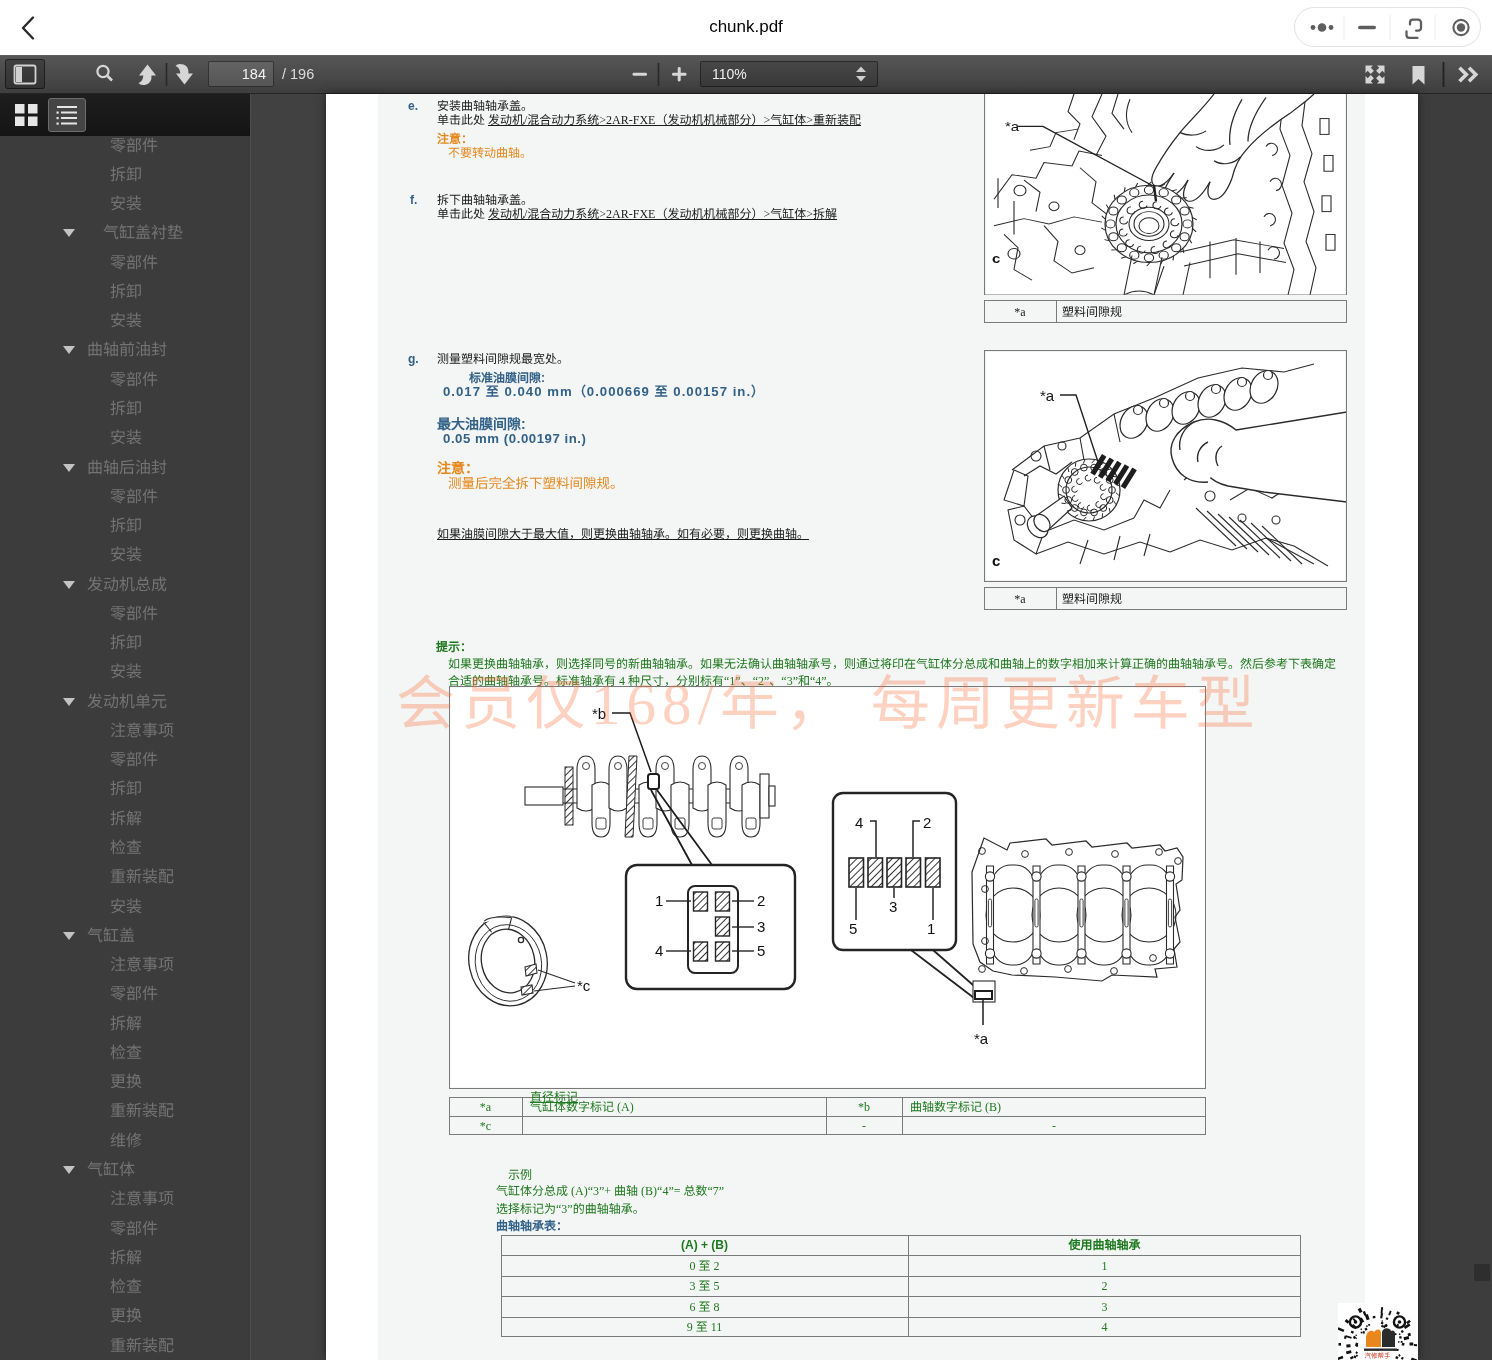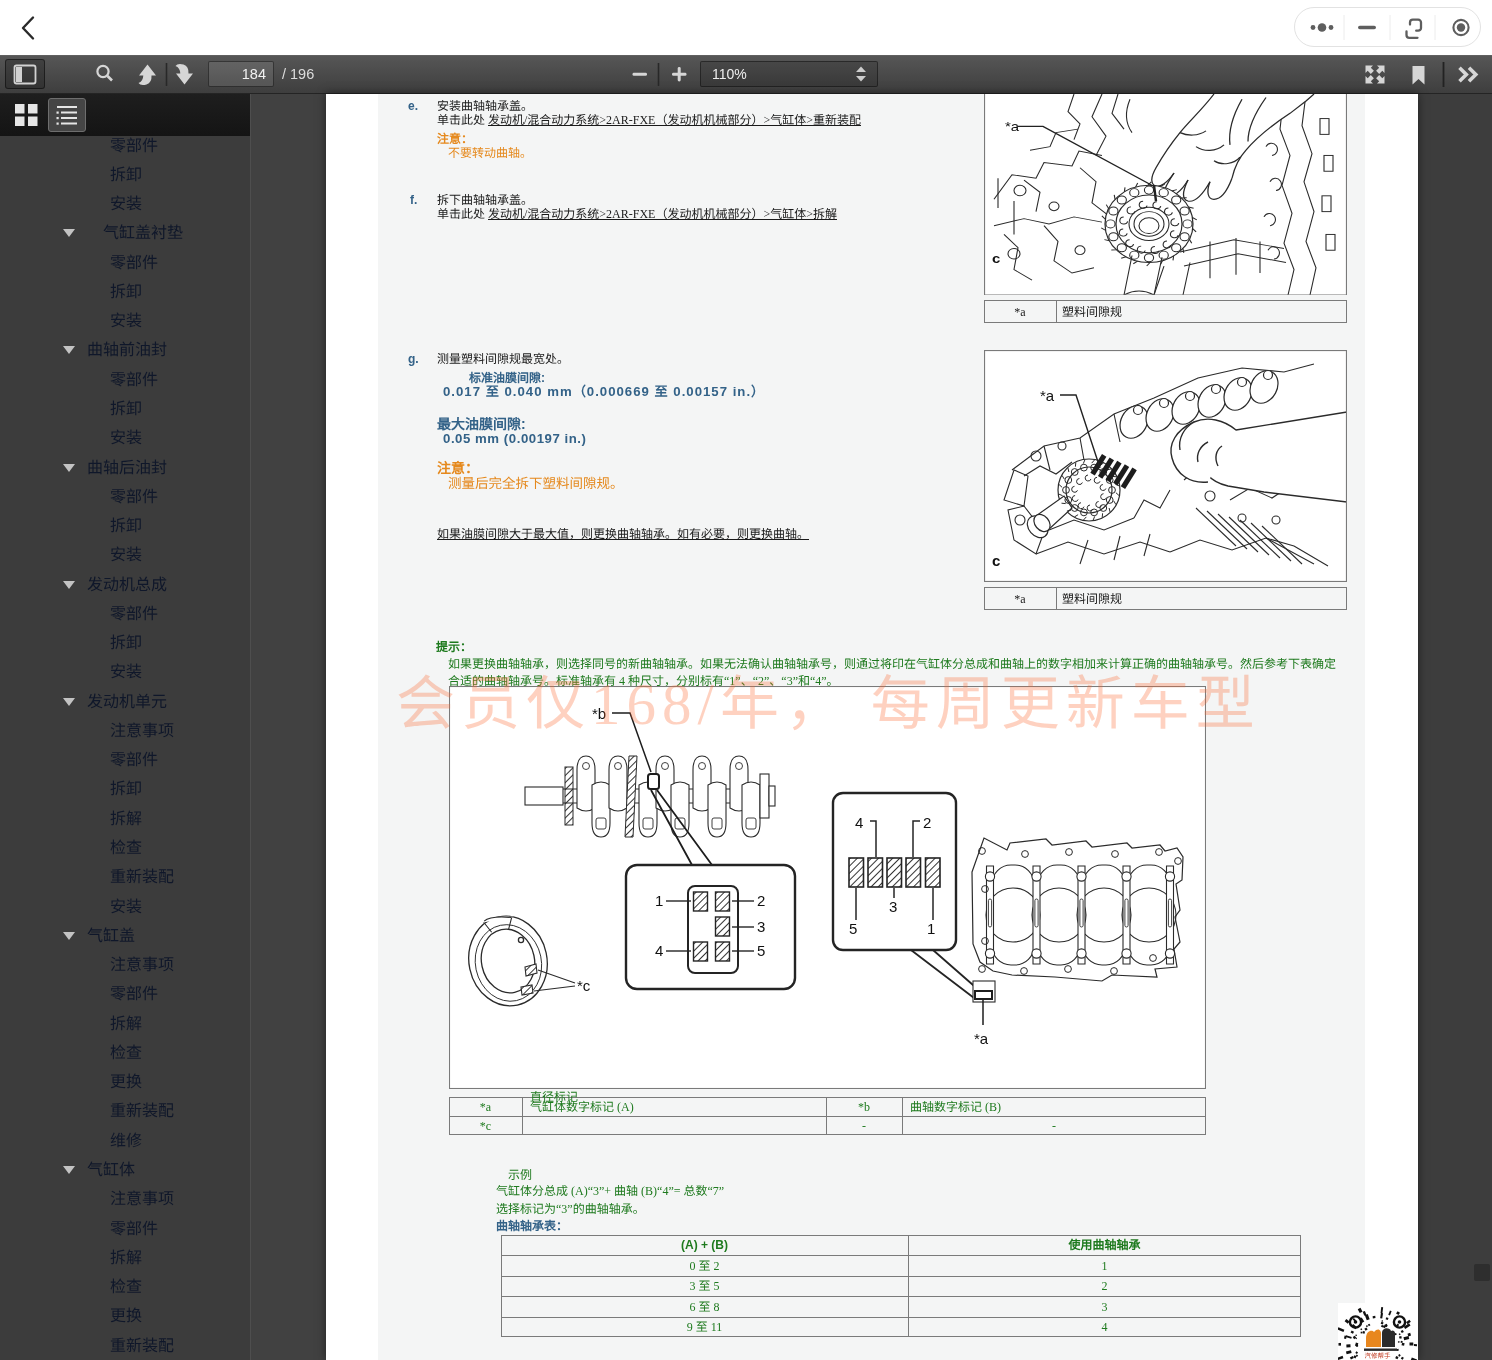--- a/index.html
+++ b/index.html
@@ -6,32 +6,33 @@
   html,body{margin:0;padding:0;}
   body{font-family:"Liberation Sans",sans-serif;}
   #app{position:relative;width:1492px;height:1360px;overflow:hidden;background:#fff;}
   .abs{position:absolute;}
   .txt{position:absolute;font-size:12px;line-height:16px;white-space:nowrap;color:#1a1a1a;font-family:"Liberation Serif",serif;}
   .txt.b{font-family:"Liberation Sans",sans-serif;}
   .b{font-weight:bold;}
   .blue{color:#336288;}
   .orange{color:#e5891d;}
   .green{color:#1e7a1e;}
-  .toc-row{position:absolute;left:0;width:250px;height:30px;color:#0f172a;font-size:16px;line-height:30px;white-space:nowrap;}
+  .toc-row{position:absolute;left:0;width:250px;height:30px;color:#737373;font-size:16px;line-height:30px;white-space:nowrap;}
   .tri{position:absolute;left:63px;top:11px;width:0;height:0;border-left:6.5px solid transparent;border-right:6.5px solid transparent;border-top:8px solid #c3c3c3;}
   .tbl-line{position:absolute;background:#7a7a7a;}
 </style>
 </head>
 <body>
 <div id="app">
 
 <div class="abs" style="left:0;top:0;width:1492px;height:55px;background:#fff;">
   <svg class="abs" style="left:18px;top:15px;" width="22" height="26" viewBox="0 0 22 26">
     <path d="M15 2.5 L5 13 L15 23.5" fill="none" stroke="#2a2a2a" stroke-width="2.4" stroke-linecap="round" stroke-linejoin="round"></path>
   </svg>
+  <div class="abs" style="left:0;top:17px;width:1492px;text-align:center;font-size:17px;color:#050505;">chunk.pdf</div>
   <div class="abs" style="left:1294px;top:7px;width:187px;height:40px;border:1px solid #e2e2e2;border-radius:21px;box-sizing:border-box;"></div>
   <svg class="abs" style="left:1294px;top:7px;" width="187" height="40" viewBox="0 0 187 40">
     <g fill="#5e5e5e">
       <circle cx="19" cy="20.5" r="2.4"></circle>
       <circle cx="28" cy="20.5" r="4.3"></circle>
       <circle cx="37" cy="20.5" r="2.4"></circle>
       <rect x="64" y="18.7" width="18" height="3.6" rx="1.8"></rect>
     </g>
     <g stroke="#ececec" stroke-width="1">
       <line x1="50" y1="8" x2="50" y2="33"></line>
@@ -295,21 +296,21 @@
 <div class="abs" style="left:449px;top:1097px;width:757px;height:38px;border:1px solid #7a7a7a;box-sizing:border-box;"></div>
 <div class="tbl-line" style="left:449px;top:1115.5px;width:757px;height:1px;"></div>
 <div class="tbl-line" style="left:522px;top:1097px;width:1px;height:38px;"></div>
 <div class="tbl-line" style="left:826px;top:1097px;width:1px;height:38px;"></div>
 <div class="tbl-line" style="left:902px;top:1097px;width:1px;height:38px;"></div>
 <div class="txt green" style="left:449px;top:1098.5px;width:73px;text-align:center;">*a</div>
 <div class="txt green" style="left:530px;top:1098.5px;">气缸体数字标记 (A)</div>
 <div class="txt green" style="left:826px;top:1098.5px;width:76px;text-align:center;">*b</div>
 <div class="txt green" style="left:910px;top:1098.5px;">曲轴数字标记 (B)</div>
 <div class="txt green" style="left:449px;top:1117.5px;width:73px;text-align:center;">*c</div>
-<div class="txt green" style="left:530px;top:1089px;">直径标记</div>
+<div class="txt green" style="left:530px;top:1089px;text-decoration:underline;">直径标记</div>
 <div class="txt green" style="left:826px;top:1117.5px;width:76px;text-align:center;">-</div>
 <div class="txt green" style="left:902px;top:1117.5px;width:304px;text-align:center;">-</div>
 
 <div class="txt green" style="left:496px;top:1166.5px;margin-left:12px;">示例</div>
 <div class="txt green" style="left:496px;top:1183px;">气缸体分总成 (A)“3”+ 曲轴 (B)“4”= 总数“7”</div>
 <div class="txt green" style="left:496px;top:1200.5px;">选择标记为“3”的曲轴轴承。</div>
 <div class="txt b blue" style="left:496px;top:1218px;">曲轴轴承表：</div>
 
 <div class="abs" style="left:501px;top:1235px;width:800px;height:102px;border:1px solid #7a7a7a;box-sizing:border-box;"></div>
 <div class="tbl-line" style="left:501px;top:1255px;width:800px;height:1px;"></div>

